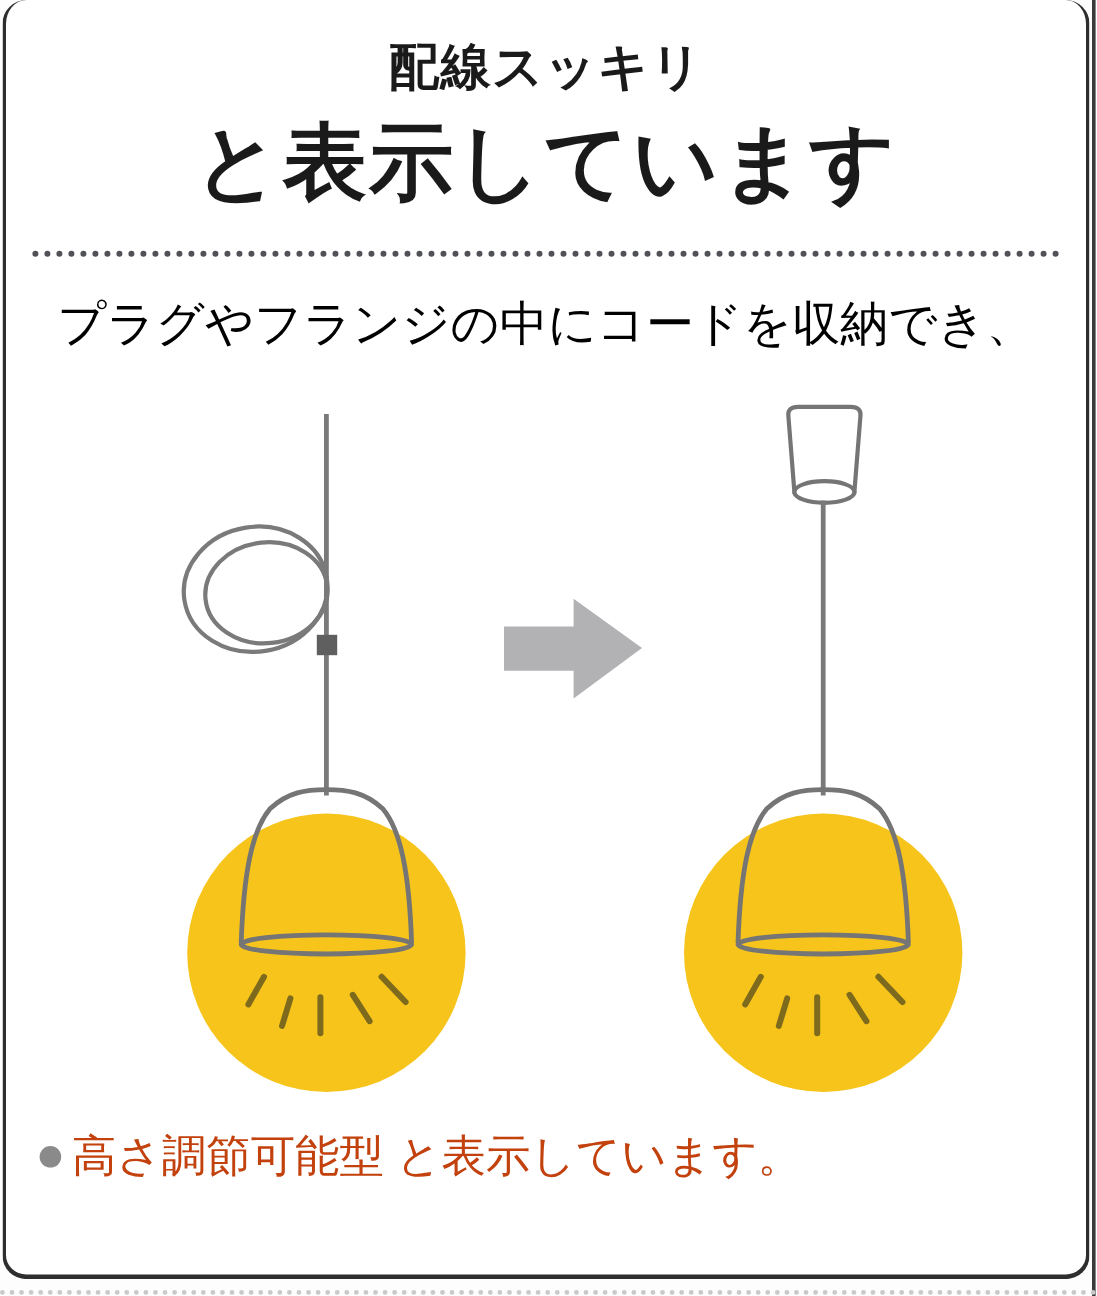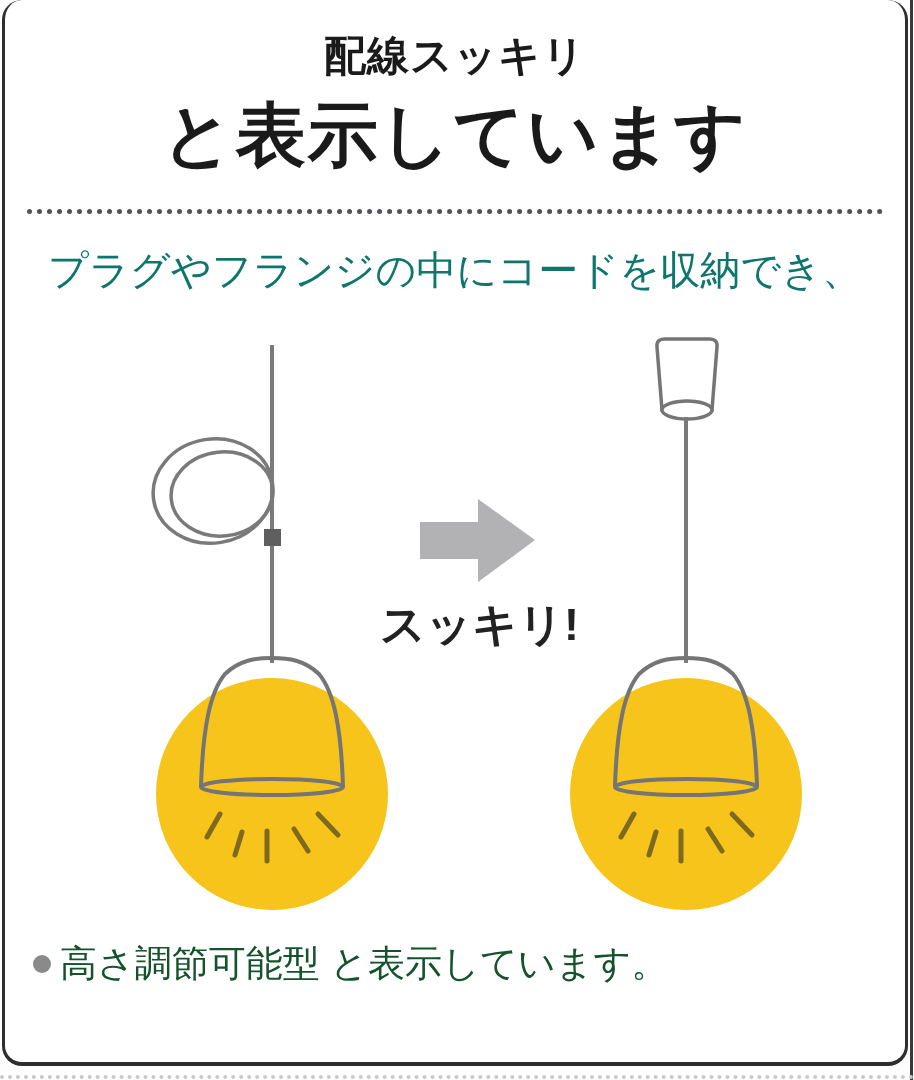--- a/index.html
+++ b/index.html
@@ -53,21 +53,21 @@
     margin: 34px 22px 0 22px;
     height: 0;
     border-top: 5px dotted #515258;
   }
   .description {
     margin-top: 26px;
     text-align: center;
     font-size: 40px;
     line-height: 61px;
     font-weight: 400;
-    color: #0f766e;
+    color: #000000;
   }
   .illustration {
     position: relative;
     margin-top: 26px;
     height: 590px;
   }
   .illustration svg {
     position: absolute;
     left: 0; top: 0;
     width: 906px; height: 590px;
@@ -81,21 +81,21 @@
     font-size: 45px;
     font-weight: bold;
     color: #222;
   }
   .footnote {
     margin: 24px 0 0 28px;
     display: flex;
     align-items: center;
     font-size: 37px;
     line-height: 46px;
-    color: #14532d;
+    color: #c2410c;
   }
   .footnote .bullet {
     width: 18px; height: 18px;
     border-radius: 50%;
     background: #8a8a8a;
     margin-right: 9px;
     flex: 0 0 auto;
   }
 </style>
 </head>
@@ -144,21 +144,20 @@
         <g stroke="#7D6A1D" stroke-width="5" stroke-linecap="round">
           <line x1="629" y1="487" x2="616" y2="510"></line>
           <line x1="651" y1="505" x2="644" y2="528"></line>
           <line x1="676" y1="504" x2="676" y2="534"></line>
           <line x1="703" y1="502" x2="717" y2="524"></line>
           <line x1="727" y1="487" x2="747" y2="508"></line>
         </g>
       </g>
     </svg>
 
-    <div class="arrow-label">スッキリ!</div>
   </div>
 
   <div class="footnote">
     <span class="bullet"></span>
     <span>高さ調節可能型 と表示しています。</span>
   </div>
 
 </div>
 
 <div class="outer-right-rule"></div>

